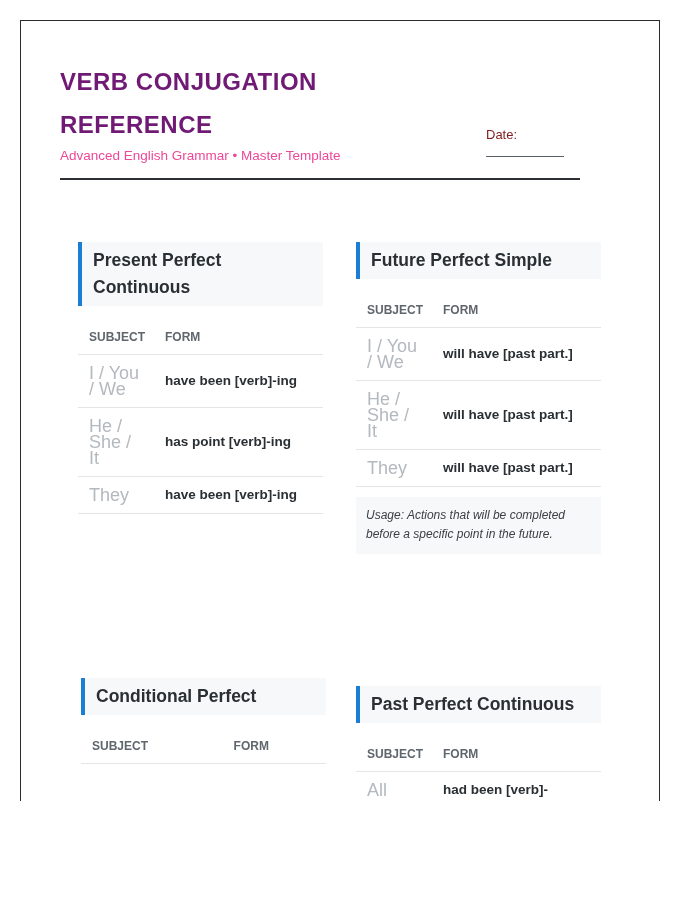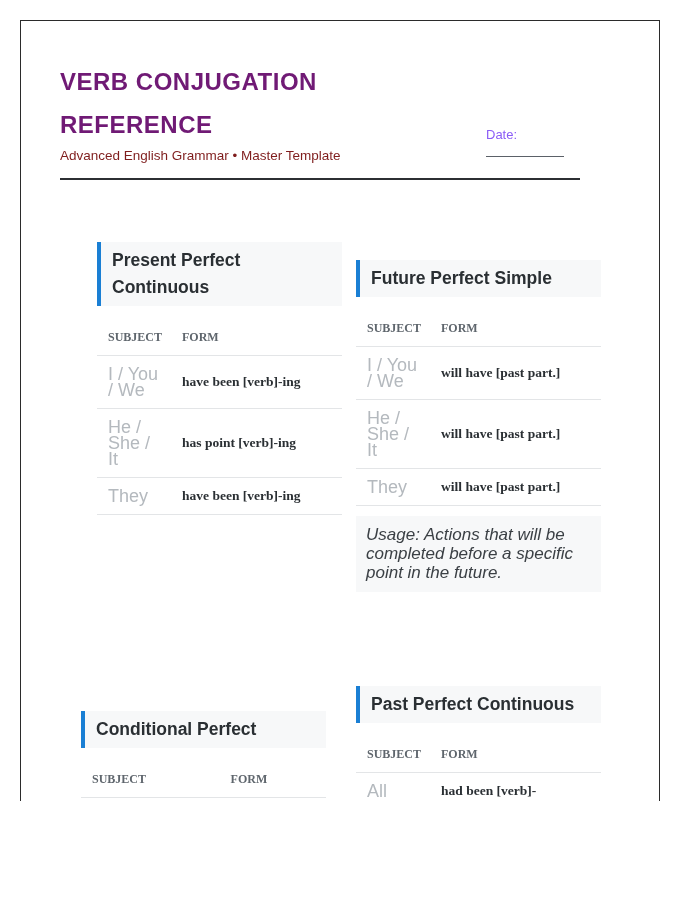--- a/index.html
+++ b/index.html
@@ -1,51 +1,51 @@
 <!DOCTYPE html>
 <html><head>
 <meta charset="utf-8">
 <style>
   html, body { margin:0; padding:0; background:#ffffff; }
   body { width:700px; height:900px; position:relative; overflow:hidden; font-family:"Liberation Sans", sans-serif; }
   .viewport { position:absolute; left:0; top:0; width:700px; height:801px; overflow:hidden; }
   .page { position:absolute; left:20px; top:20px; width:640px; height:1200px; border:1px solid #2b2b2b; background:#fff; box-sizing:border-box; }
   .header { position:absolute; left:60px; top:60px; width:520px; height:118px; border-bottom:2px solid #2c2f33; }
   .title { position:absolute; left:0; top:0; width:360px; font-size:24px; line-height:43px; font-weight:bold; color:#701a75; letter-spacing:0.5px; margin:0; }
-  .subtitle { position:absolute; left:0; top:88px; font-size:13.5px; color:#7f1d1d; }
+  .subtitle { position:absolute; left:0; top:88px; font-size:13.5px; color:#ec4899; }
   .date-block { position:absolute; left:426px; top:67px; width:80px; }
-  .date-label { font-size:13px; color:#8b5cf6; }
+  .date-label { font-size:13px; color:#7f1d1d; }
   .date-line { margin-top:14px; width:78px; border-bottom:1px solid #5b6168; height:0; }
   .card { position:absolute; width:245px; }
   .card-head { background:#f7f8f9; border-left:4px solid #1a7fd4; padding:5px 10px 5px 11px; }
   .card-title { font-size:17.5px; font-weight:bold; color:#2a2f33; line-height:27px; margin:0; }
   table { width:100%; border-collapse:collapse; margin-top:12px; }
-  th { text-align:left; font-size:12px; font-weight:bold; color:#5f666d; padding:12px 10px 10px 11px; border-bottom:1px solid #e3e5e7;font-family:Liberation Serif, serif; }
+  th { text-align:left; font-size:12px; font-weight:bold; color:#5f666d; padding:12px 10px 10px 11px; border-bottom:1px solid #e3e5e7; }
   th.form { padding-left:10px; }
   td { vertical-align:middle; border-bottom:1px solid #e3e5e7; padding:10px 10px 10px 11px; }
   td.subj { width:54px; font-size:18px; color:#b4b9be; line-height:16px; }
-  td.form { font-family:Liberation Serif, serif; font-weight:bold; font-size:13.5px; color:#2a2f33; line-height:16px; padding-left:10px; }
-  .usage { margin-top:10px; background:#f7f8f9; padding:9px 10px 10px 10px; font-size:17px; font-style:italic; color:#3b4045; line-height:19px; }
+  td.form { font-family:Liberation Sans, sans-serif; font-weight:bold; font-size:13.5px; color:#2a2f33; line-height:16px; padding-left:10px; }
+  .usage { margin-top:10px; background:#f7f8f9; padding:9px 10px 10px 10px; font-size:12px; font-style:italic; color:#3b4045; line-height:19px; }
 </style>
 </head>
 <body>
 
 <div class="viewport">
   <div class="page"></div>
 
   <div class="header">
     <h1 class="title">VERB CONJUGATION REFERENCE</h1>
     <div class="subtitle">Advanced English Grammar • Master Template</div>
     <div class="date-block">
       <div class="date-label">Date:</div>
       <div class="date-line"></div>
     </div>
   </div>
 
-  <div class="card" style="left:97px; top:242px;">
+  <div class="card" style="left:78px; top:242px;">
     <div class="card-head">
       <h2 class="card-title">Present Perfect Continuous</h2>
     </div>
     <table>
       <tbody>
           <tr>
         <th>SUBJECT</th>
         <th class="form">FORM</th>
       </tr>
       <tr>
@@ -57,21 +57,21 @@
         <td class="form">has point [verb]-ing</td>
       </tr>
       <tr>
         <td class="subj">They</td>
         <td class="form">have been [verb]-ing</td>
       </tr>
     </tbody>
       </table>
   </div>
 
-  <div class="card" style="left:356px; top:260px;">
+  <div class="card" style="left:356px; top:242px;">
     <div class="card-head">
       <h2 class="card-title">Future Perfect Simple</h2>
     </div>
     <table>
       <tbody>
           <tr>
         <th>SUBJECT</th>
         <th class="form">FORM</th>
       </tr>
       <tr>
@@ -84,21 +84,21 @@
       </tr>
       <tr>
         <td class="subj">They</td>
         <td class="form">will have [past part.]</td>
       </tr>
     </tbody>
       </table>
     <div class="usage">Usage: Actions that will be completed before a specific point in the future.</div>
   </div>
 
-  <div class="card" style="left:81px; top:711px;">
+  <div class="card" style="left:81px; top:678px;">
     <div class="card-head">
       <h2 class="card-title">Conditional Perfect</h2>
     </div>
     <table>
       <tbody>
           <tr>
         <th>SUBJECT</th>
         <th class="form">FORM</th>
       </tr>
     </tbody>

